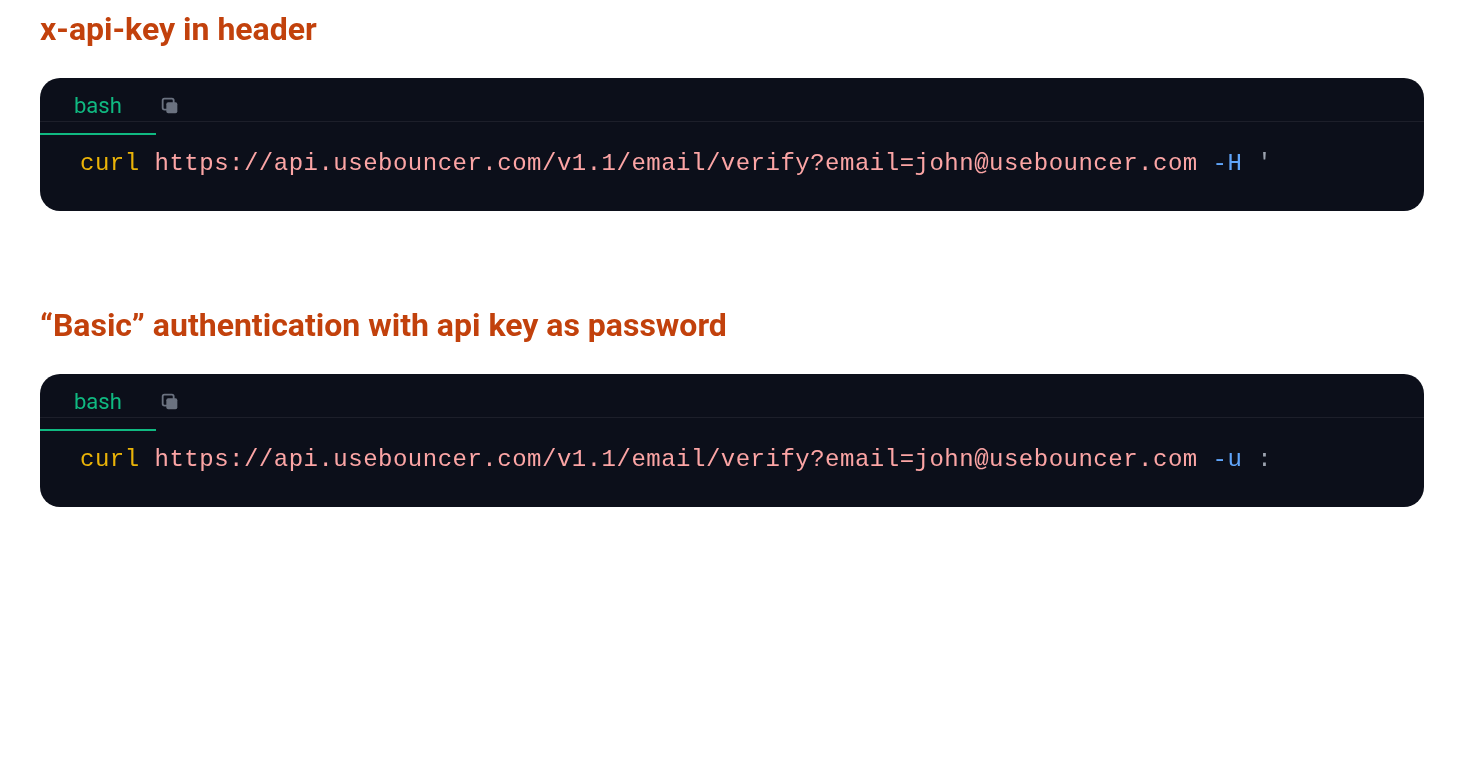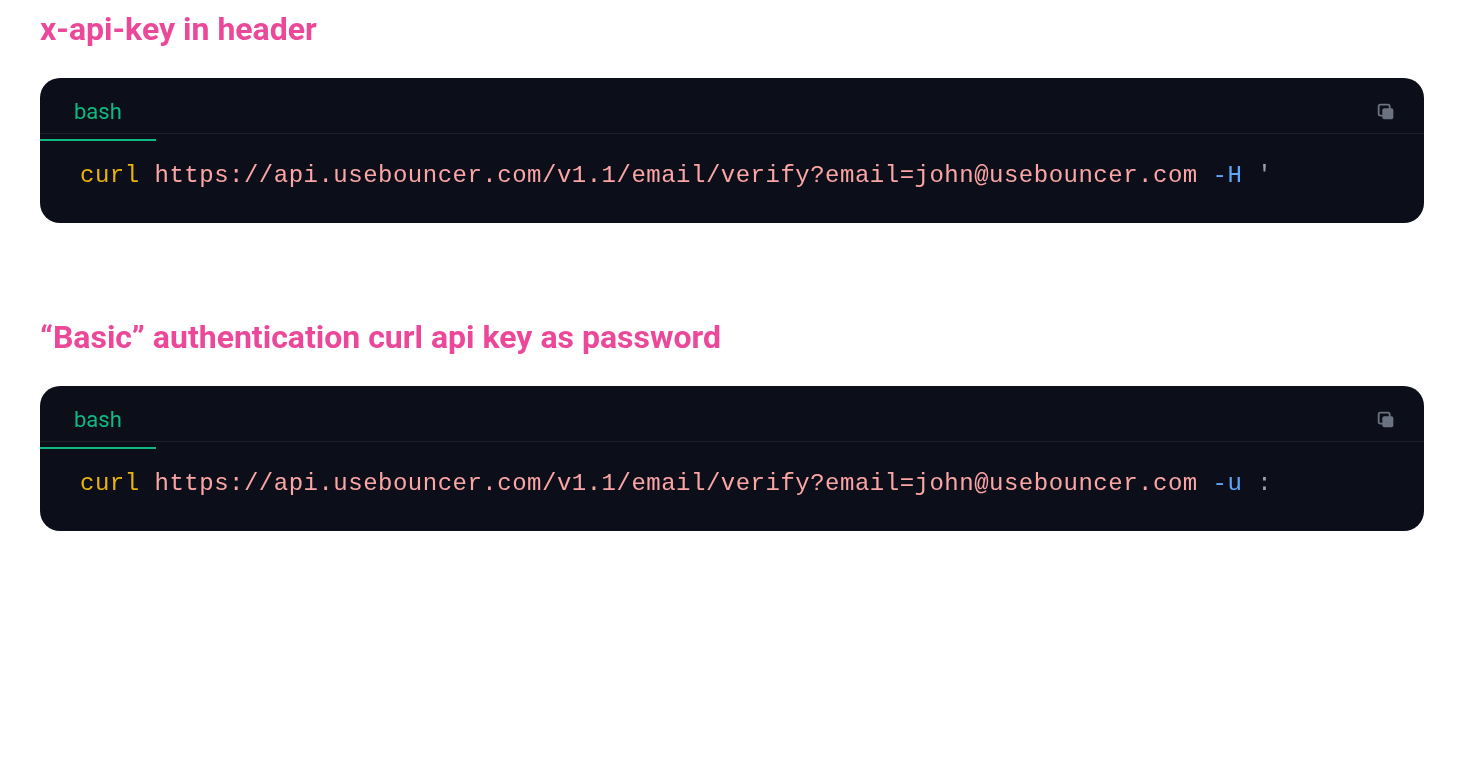--- a/index.html
+++ b/index.html
@@ -9,39 +9,38 @@
   }
   body {
     font-family: -apple-system, BlinkMacSystemFont, "Segoe UI", Roboto, Helvetica, Arial, sans-serif;
     background: #ffffff;
     padding: 0 40px;
     width: 1464px;
   }
   .section-heading {
     font-size: 32px;
     font-weight: 700;
-    color: #ec4899;
+    color: #c2410c;
     margin-top: 10px;
     margin-bottom: 30px;
   }
   .section-heading.second {
     margin-top: 95px;
   }
   .code-block {
     background: #0c0f1a;
     border-radius: 20px;
     overflow: hidden;
     margin-bottom: 20px;
   }
   .code-header {
     display: flex;
-    justify-content: space-between;
     align-items: center;
     border-bottom: 1px solid rgba(255,255,255,0.07);
-    height: 56px;
+    height: 44px;
     padding: 12px 24px 0 0;
   }
   .lang-tab {
     color: #10b981;
     font-size: 22px;
     font-weight: 400;
     padding: 0 34px;
     height: 56px;
     display: flex;
     align-items: center;
@@ -100,21 +99,21 @@
       </svg>
     </div>
   </div>
   <div class="code-body">
     <span class="code-line">
       <span class="tok-cmd">curl</span><span class="tok-url"> </span><span class="tok-url">https://api.usebouncer.com/v1.1/email/verify?email=john@usebouncer.com</span><span class="tok-url"> </span><span class="tok-flag">-H</span><span class="tok-trail"> </span><span class="tok-trail">'</span>
     </span>
   </div>
 </div>
 
-<h2 class="section-heading second">“Basic” authentication curl api key as password</h2>
+<h2 class="section-heading second">“Basic” authentication with api key as password</h2>
 
 <div class="code-block">
   <div class="code-header">
     <div class="lang-tab">bash</div>
     <div class="copy-btn">
       <svg viewBox="0 0 24 24" fill="none" stroke="currentColor" stroke-width="2">
         <rect x="8" y="8" width="12" height="12" rx="2" fill="currentColor" stroke="none"></rect>
         <rect x="4" y="4" width="12" height="12" rx="2" fill="none" stroke="currentColor"></rect>
       </svg>
     </div>

